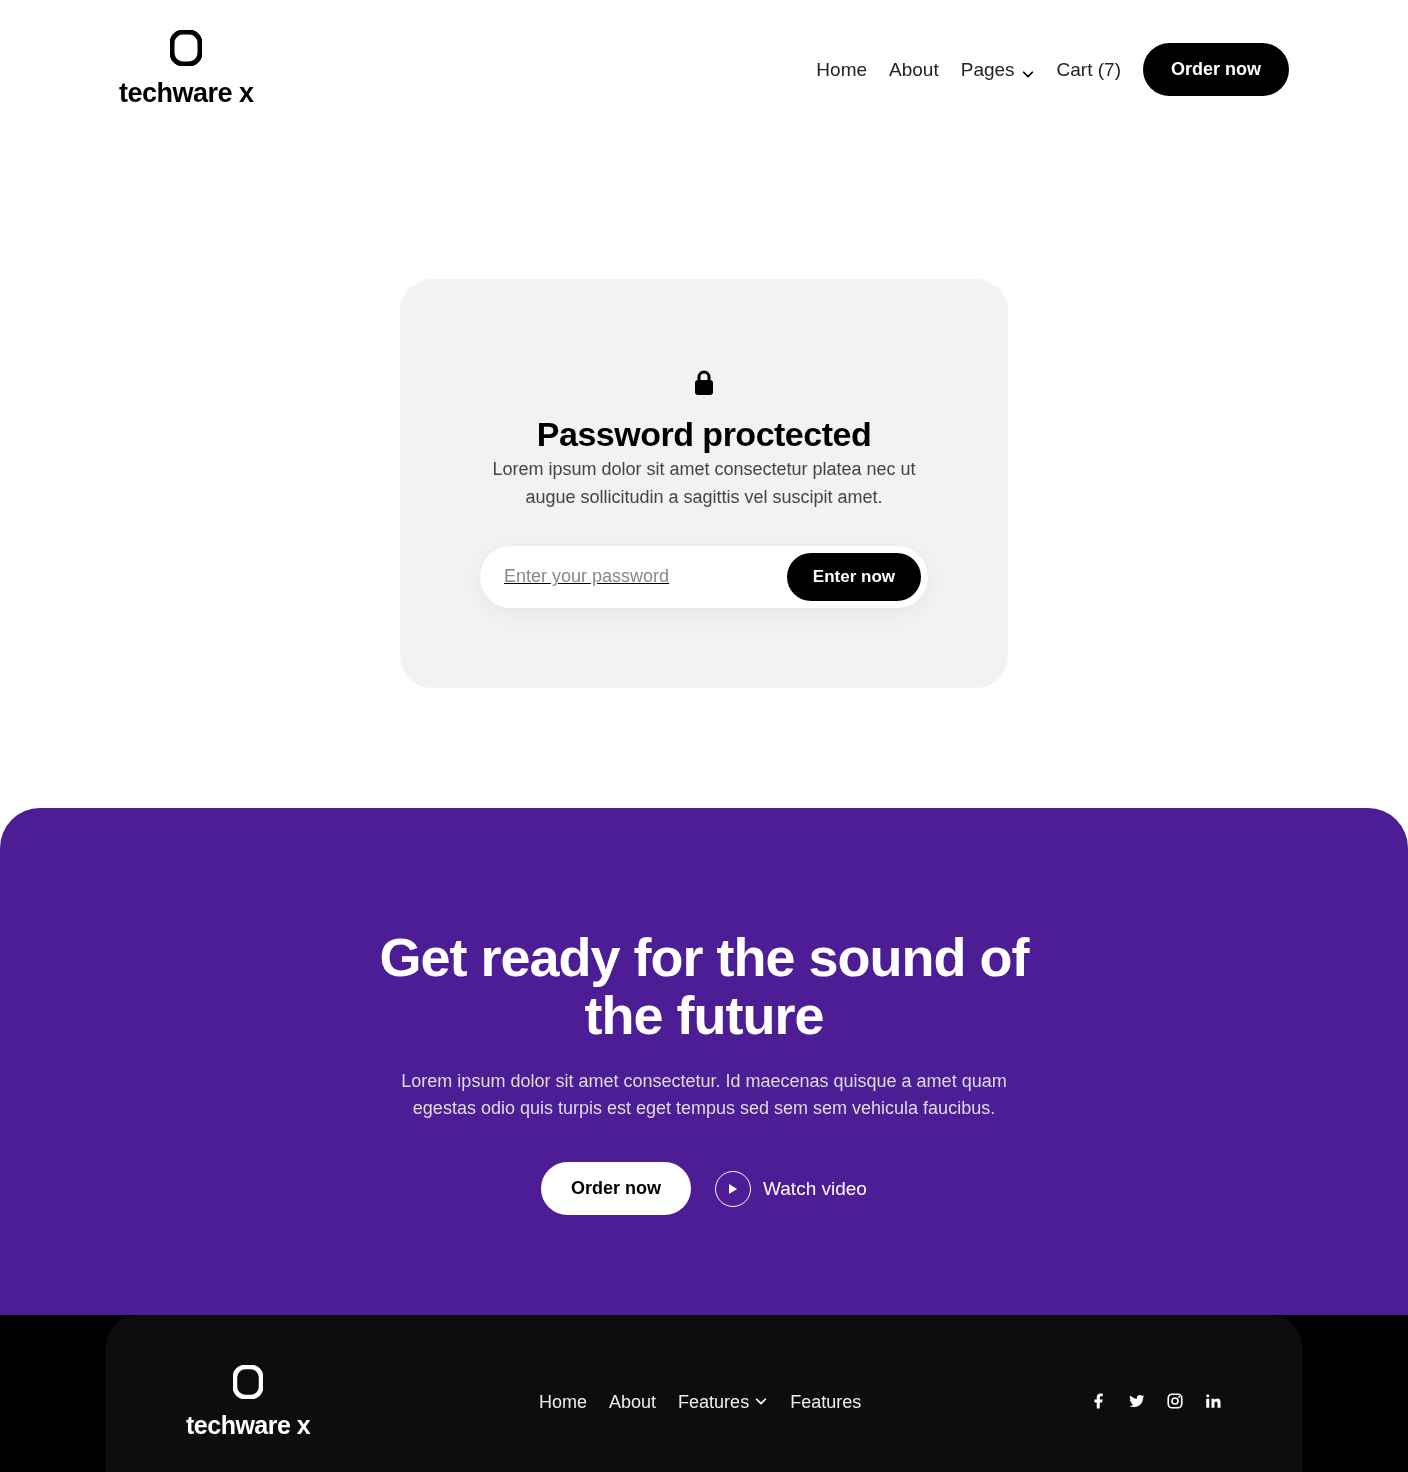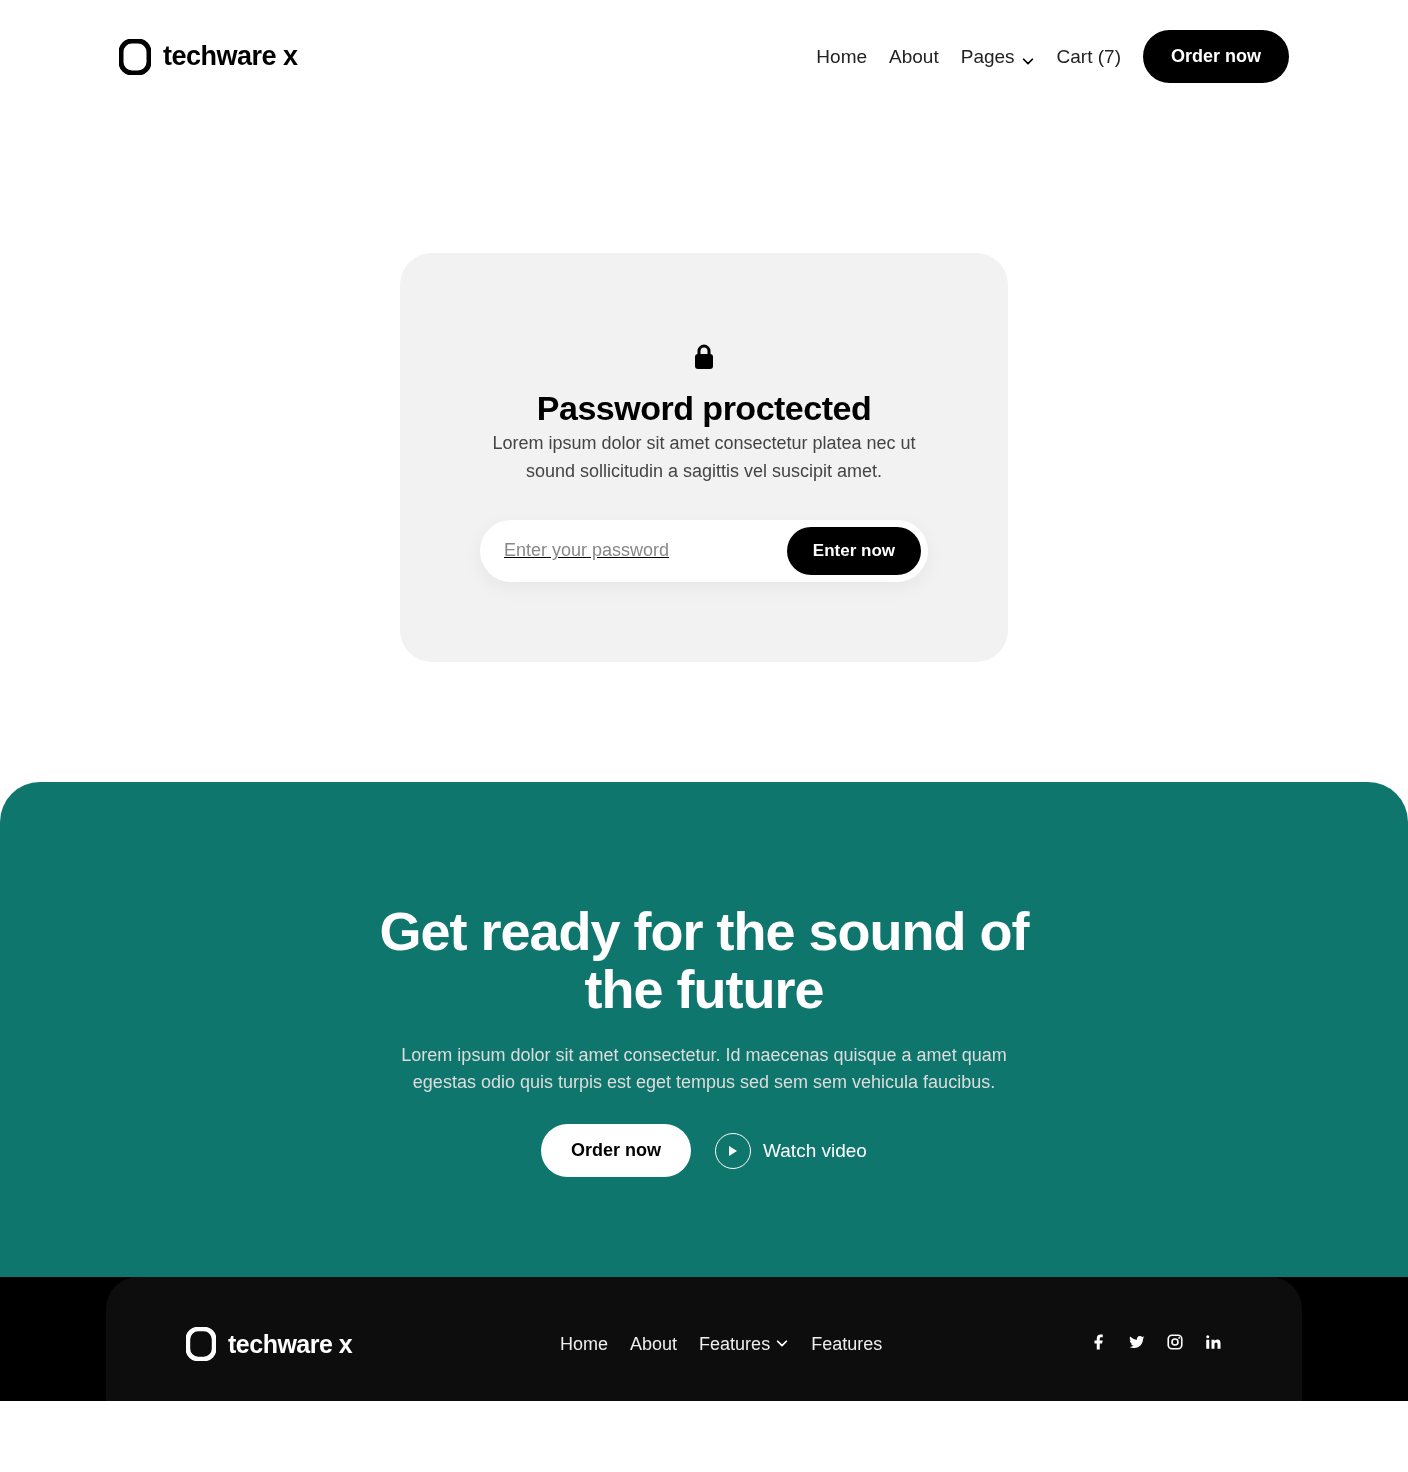--- a/index.html
+++ b/index.html
@@ -1,45 +1,45 @@
 <!DOCTYPE html>
 <html><head>
 <meta charset="utf-8">
 <style>
 * { margin: 0; padding: 0; box-sizing: border-box; }
 body { font-family: -apple-system, BlinkMacSystemFont, "Segoe UI", Helvetica, Arial, sans-serif; width: 1408px; background: #fff; color: #000; }
 a { text-decoration: none; color: inherit; cursor: pointer; }
 
 
 .header { max-width: 1170px; margin: 0 auto; padding: 30px 0; display: flex; align-items: center; justify-content: space-between; }
-.logo { display: flex; align-items: center; gap: 12px; }
+.logo { display: flex; align-items: center; gap: 12px; flex-direction: column; }
 .logo-mark { width: 32px; height: 36px; }
 .logo-text { font-size: 27px; font-weight: 700; letter-spacing: -0.5px; }
 .nav { display: flex; align-items: center; gap: 22px; }
 .nav a { font-size: 19px; color: #222; }
 .nav .with-caret { display: inline-flex; align-items: flex-end; gap: 6px; }
 .btn-dark { background: #000; color: #fff; padding: 16px 28px; border-radius: 999px; font-size: 18px; font-weight: 600; border: none; cursor: pointer; }
 .btn-light { background: #fff; color: #000; padding: 16px 30px; border-radius: 999px; font-size: 18px; font-weight: 600; border: none; cursor: pointer; }
 
 
 .center-wrap { display: flex; justify-content: center; padding: 140px 0 120px; }
 .card { width: 608px; background: #f2f2f2; border-radius: 32px; padding: 90px 80px 80px; text-align: center; }
 .lock { width: 24px; height: 28px; margin: 0 auto 18px; display: block; }
 .card h1 { font-size: 34px; font-weight: 700; letter-spacing: -0.5px; margin-bottom: 2px; }
 .card p { font-size: 18px; line-height: 1.55; color: #444; margin-bottom: 34px; }
 .input-row { background: #fff; border-radius: 999px; padding: 7px 7px 7px 24px; display: flex; align-items: center; box-shadow: 0 6px 20px rgba(0,0,0,0.05); text-decoration: underline; }
 .input-row input { flex: 1; border: none; outline: none; font-size: 18px; background: transparent; color: #444; }
 .input-row input::placeholder { color: #888; }
 .input-row .btn-dark { padding: 14px 26px; font-size: 17px; }
 
 
-.dark-section { background: #0f766e; color: #fff; border-radius: 40px 40px 0 0; padding: 120px 0 100px; }
+.dark-section { background: #4c1d95; color: #fff; border-radius: 40px 40px 0 0; padding: 120px 0 100px; }
 .cta { max-width: 720px; margin: 0 auto; text-align: center; }
 .cta h2 { font-size: 54px; font-weight: 700; line-height: 1.08; letter-spacing: -1px; margin-bottom: 24px; }
-.cta p { font-size: 18px; line-height: 1.5; color: #ddd; margin-bottom: 28px; padding: 0 40px; }
+.cta p { font-size: 18px; line-height: 1.5; color: #ddd; margin-bottom: 40px; padding: 0 40px; }
 .cta-buttons { display: flex; align-items: center; justify-content: center; gap: 24px; }
 .watch { display: inline-flex; align-items: center; gap: 12px; font-size: 19px; color: #fff; cursor: pointer; }
 .play-circle { width: 36px; height: 36px; border: 1.5px solid #fff; border-radius: 50%; display: flex; align-items: center; justify-content: center; }
 
 
 .footer-card-wrap { background: #000; padding: 0 106px 0; }
 .footer-card { background: #0d0d0d; border-radius: 32px 32px 0 0; padding: 50px 80px 40px; display: flex; align-items: center; justify-content: space-between; }
 .footer-card .logo-text { color: #fff; font-size: 25px; }
 .footer-nav { display: flex; align-items: center; gap: 22px; }
 .footer-nav a { font-size: 18px; color: #eee; }
@@ -72,21 +72,21 @@
   </nav>
 </header>
 
 <div class="center-wrap">
   <div class="card">
     <svg class="lock" viewBox="0 0 24 28">
       <path d="M7 11V8a5 5 0 0 1 10 0v3" fill="none" stroke="#000" stroke-width="3" stroke-linecap="round"></path>
       <rect x="3" y="11" width="18" height="15" rx="3" fill="#000"></rect>
     </svg>
     <h1>Password proctected</h1>
-    <p>Lorem ipsum dolor sit amet consectetur platea nec ut sound sollicitudin a sagittis vel suscipit amet.</p>
+    <p>Lorem ipsum dolor sit amet consectetur platea nec ut augue sollicitudin a sagittis vel suscipit amet.</p>
     <div class="input-row">
       <input type="password" placeholder="Enter your password" style="">
       <button class="btn-dark">Enter now</button>
     </div>
   </div>
 </div>
 
 <section class="dark-section">
   <div class="cta">
     <h2>Get ready for the sound of the future</h2>

